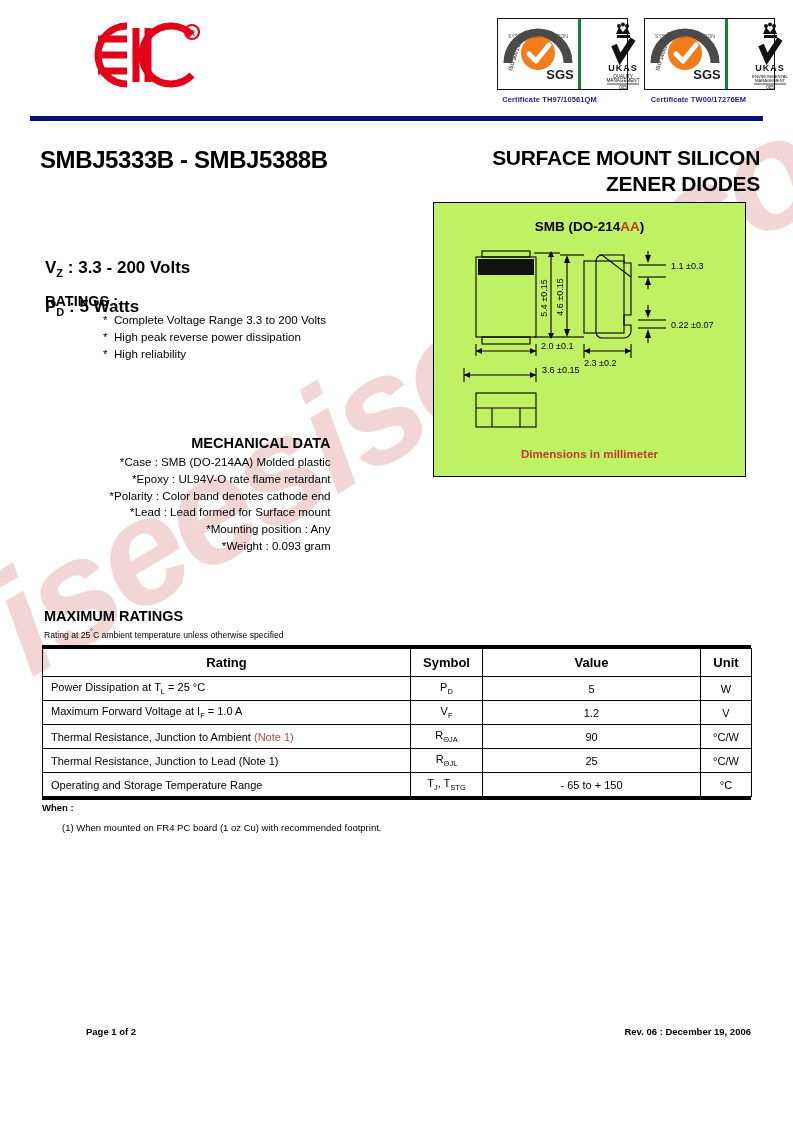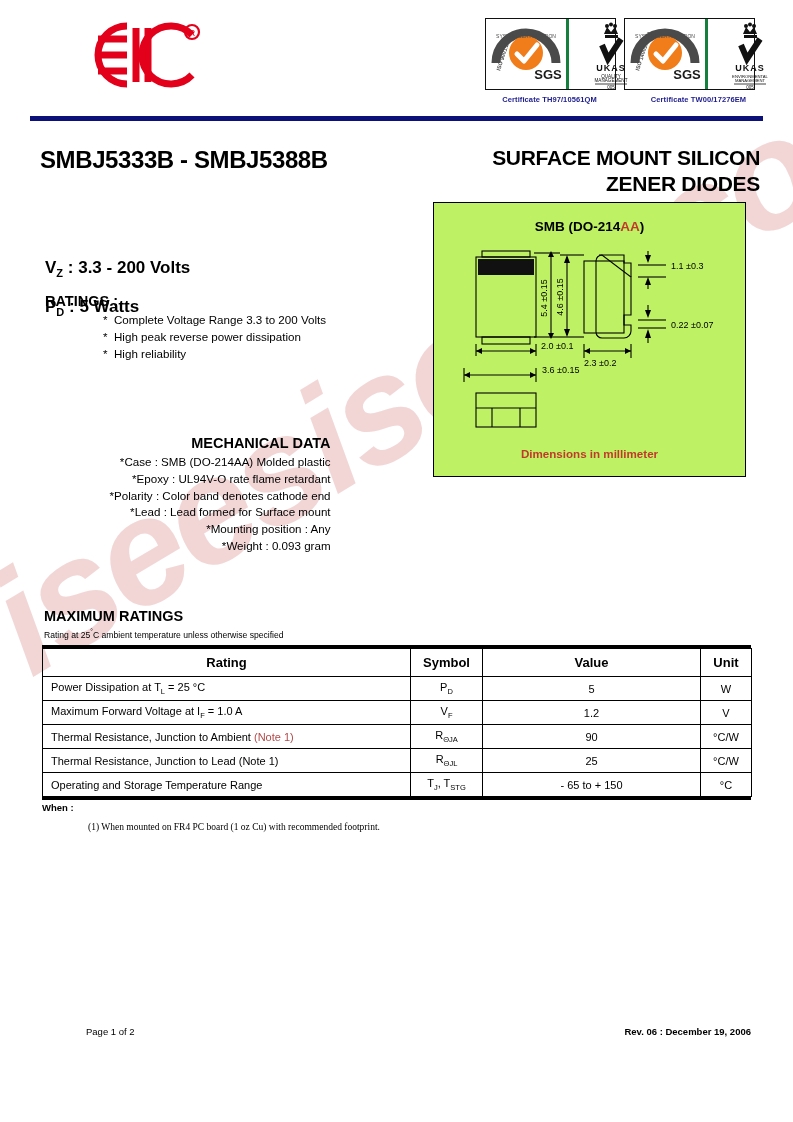--- a/index.html
+++ b/index.html
@@ -31,21 +31,21 @@
     z-index:0;
     pointer-events:none;
   }
   .content{ position:relative; z-index:2; }
 
   
   .header{ position:absolute; left:0; top:0; width:793px; height:125px; }
   .logo{ position:absolute; left:40px; top:22px; width:170px; height:66px; }
   .logo svg{ display:block; }
   .cert-wrap{ position:absolute; left:485px; top:18px; width:278px; }
-  .cert-row{ display:flex; gap:8px; }
+  .cert-row{ display:flex; gap:16px;margin-left:12px; }
   .cert-box{
     width:131px; height:72px; border:1px solid #111; background:#fff;
     display:flex; align-items:stretch; box-sizing:border-box;
   }
   .cert-left{ width:62%; position:relative; }
   .cert-right{ width:38%; border-left:3px solid #15803d; position:relative;padding-left:18px; }
   .cert-caption{
     display:flex; gap:20px; margin-top:5px;
   }
   .cert-caption span{
@@ -121,25 +121,25 @@
     border:1px solid #000; padding:0; height:23px; vertical-align:middle;
   }
   table.mr th{ font-size:13px; font-weight:bold; text-align:center; height:27px; }
   table.mr td.rating{ text-align:left; padding-left:8px; }
   table.mr td.c{ text-align:center; }
   table.mr sub{ font-size:7.5px; }
   .note-red{ color:#b24a4a; }
 
   .note-block{ position:absolute; left:42px; top:802px; }
   .note-title{ font-size:9.5px; font-weight:bold; }
-  .note-text{ font-size:9.5px; margin-top:9px; margin-left:46px;font-family:Liberation Serif, serif; }
+  .note-text{ font-size:9.5px; margin-top:9px; margin-left:20px; }
 
   
   .footer{ position:absolute; left:42px; top:1026px; width:709px; }
-  .footer .left{ float:left; font-size:9.5px; font-weight:normal;padding-left:44px; }
+  .footer .left{ float:left; font-size:9.5px; font-weight:bold;padding-left:44px; }
   .footer .right{ float:right; font-size:9.5px; font-weight:bold; }
 </style>
 </head>
 <body>
 
 <div class="page">
 
   <div class="watermark">iseesisoos.com</div>
 
   <div class="content">

